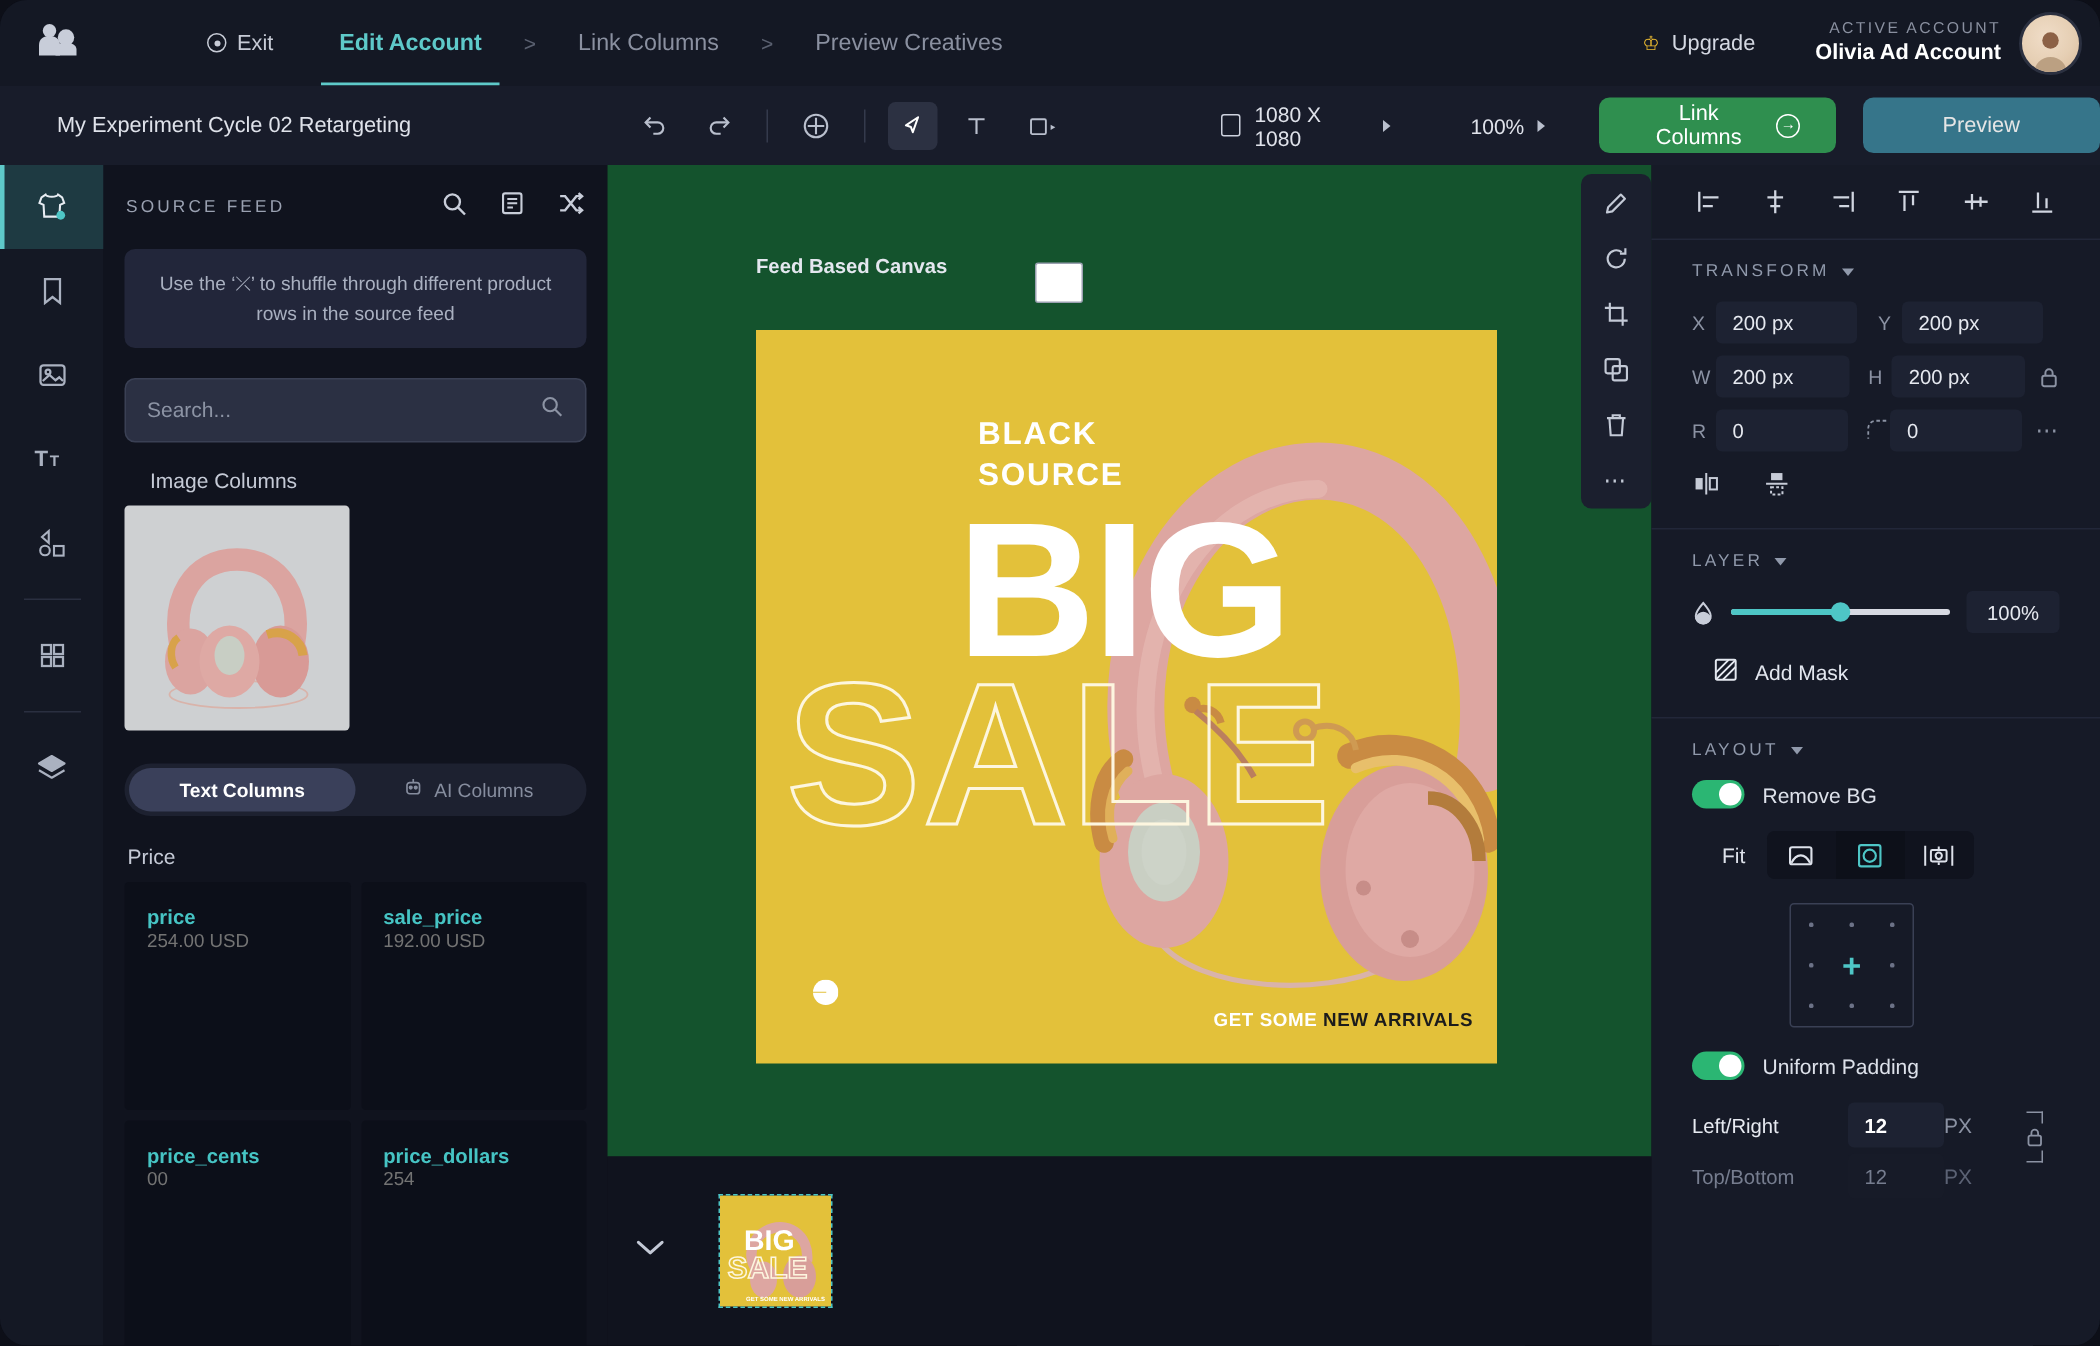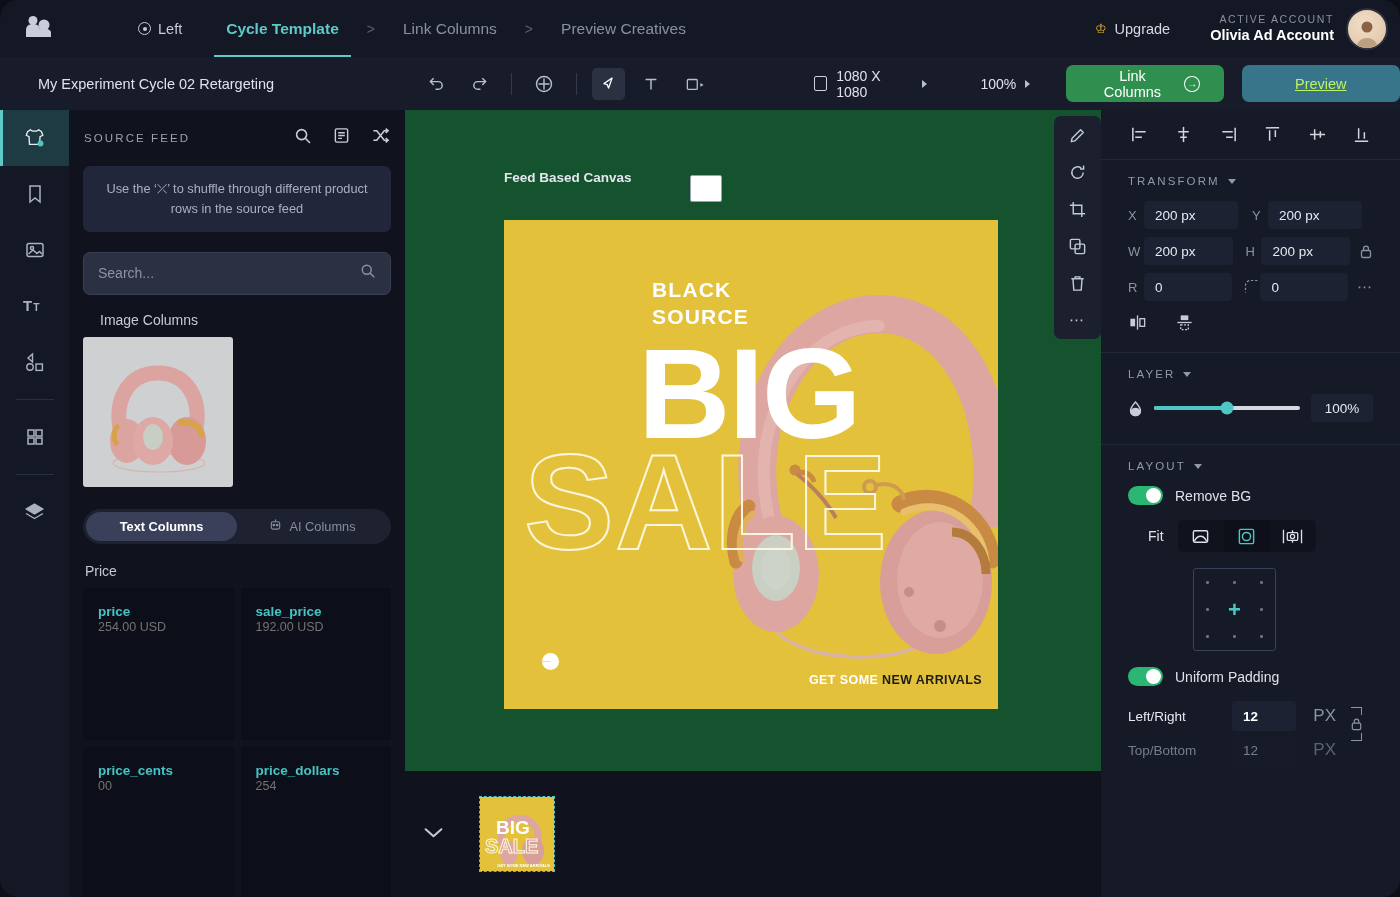--- a/index.html
+++ b/index.html
@@ -106,22 +106,22 @@
     height: 37px; padding: 0 24px; border-radius: 7px; background: #2f8f4f;
     color: #fff; font-size: 14.5px; display: flex; align-items: center; gap: 9px;
     cursor: pointer; border: none; font-family: inherit;
   }
   .arrow-circ {
     width: 16px; height: 16px; border: 1.5px solid #fff; border-radius: 50%;
     display: flex; align-items: center; justify-content: center; font-size: 10px;
   }
   .btn-preview {
     height: 37px; width: 162px; border-radius: 7px; background: #36758a;
-    color: #bef264; font-size: 14.5px; display: flex; align-items: center;
-    justify-content: center; cursor: pointer; border: none; font-family: inherit; text-decoration: underline;
+    color: #e5e5e5; font-size: 14.5px; display: flex; align-items: center;
+    justify-content: center; cursor: pointer; border: none; font-family: inherit;
   }
 
   
   .rail {
     position: absolute; top: 110px; left: 0; width: 69px; bottom: 0;
     background: #141824; display: flex; flex-direction: column; align-items: center;
     padding-top: 0;
   }
   .rail-item {
     width: 69px; height: 56px; display: flex; align-items: center; justify-content: center;
@@ -320,21 +320,21 @@
   .pad-row { display: flex; align-items: center; margin-bottom: 4px; }
   .pad-lbl { font-size: 13.5px; width: 104px; flex: none; }
   .pad-lbl.on { color: #e7eaf1; font-weight: normal; }
   .pad-lbl.off { color: #767d8f; }
   .pad-field {
     background: #1d2232; border-radius: 4px; height: 30px; width: 64px;
     display: flex; align-items: center; padding: 0 11px; font-size: 13.5px; cursor: text;
   }
   .pad-field.on { color: #ffffff; font-weight: bold; }
   .pad-field.off { color: #767d8f; background: #171b28; }
-  .px { font-size: 17px; width: 40px; text-align: right; }
+  .px { font-size: 14px; width: 40px; text-align: left; }
   .px.on { color: #8b92a3; }
   .px.off { color: #5b6274; }
   .pad-lock {
     position: absolute; right: 10px; display: flex; flex-direction: column;
     align-items: center; color: #8b92a3;
   }
   .pad-wrap { position: relative; padding-right: 36px; }
   .brk { width: 11px; height: 8px; border-right: 1.3px solid #8b92a3; }
   .brk.top { border-top: 1.3px solid #8b92a3; }
   .brk.bot { border-bottom: 1.3px solid #8b92a3; }
@@ -349,24 +349,24 @@
       <svg width="32" height="28" viewBox="0 0 32 28">
         <path d="M4 22 L4 15 C4 11 7 9 11 9 C15 9 18 11 18 15 L18 22 Z" fill="#c8cdd9"></path>
         <circle cx="11" cy="5.5" r="4.5" fill="#c8cdd9"></circle>
         <circle cx="22" cy="10" r="5.5" fill="#c8cdd9"></circle>
         <path d="M15 22 L15 18 C15 15 18 13.5 22 13.5 C26 13.5 29 15 29 18 L29 22 Z" fill="#c8cdd9"></path>
       </svg>
     </div>
     <div class="nav-steps">
       <div class="exit-btn">
         <span class="exit-ring"></span>
-        <span>Left</span>
+        <span>Exit</span>
       </div>
       <div class="step active">
-        <span>Cycle Template</span>
+        <span>Edit Account</span>
       </div>
       <span class="chev">&gt;</span>
       <div class="step">
         <span>Link Columns</span>
       </div>
       <span class="chev">&gt;</span>
       <div class="step">
         <span>Preview Creatives</span>
       </div>
     </div>
@@ -786,20 +786,29 @@
           <svg width="15" height="17" viewBox="0 0 15 17" fill="none" stroke="currentColor" stroke-width="1.3">
             <path d="M7.5 2 C4 6 2.5 8.4 2.5 10.6 a5 5 0 0 0 10 0 C12.5 8.4 11 6 7.5 2 Z"></path>
             <path d="M7.5 8.5 C5.6 8.5 3.4 10 2.7 12 a5 5 0 0 0 9.6 0 C11.6 10 9.4 8.5 7.5 8.5 Z" fill="currentColor"></path>
           </svg>
         </span>
         <span class="slider">
           <span class="slider-fill"></span>
           <span class="slider-knob"></span>
         </span>
         <span class="op-val">100%</span>
+      </div>
+      <div class="mask-row">
+        <span>
+          <svg width="17" height="17" viewBox="0 0 18 18" fill="none" stroke="currentColor" stroke-width="1.4">
+            <rect x="2" y="2" width="14" height="14" rx="1"></rect>
+            <path d="M2 11 L11 2 M2 16 L16 2 M7 16 L16 7"></path>
+          </svg>
+        </span>
+        <span>Add Mask</span>
       </div>
     </div>
 
     <div class="sec" style="border-bottom:none;">
       <div class="sec-hd">
         <span>LAYOUT</span>
         <span class="caret"></span>
       </div>
       <div class="tg-row">
         <span class="toggle"></span>

